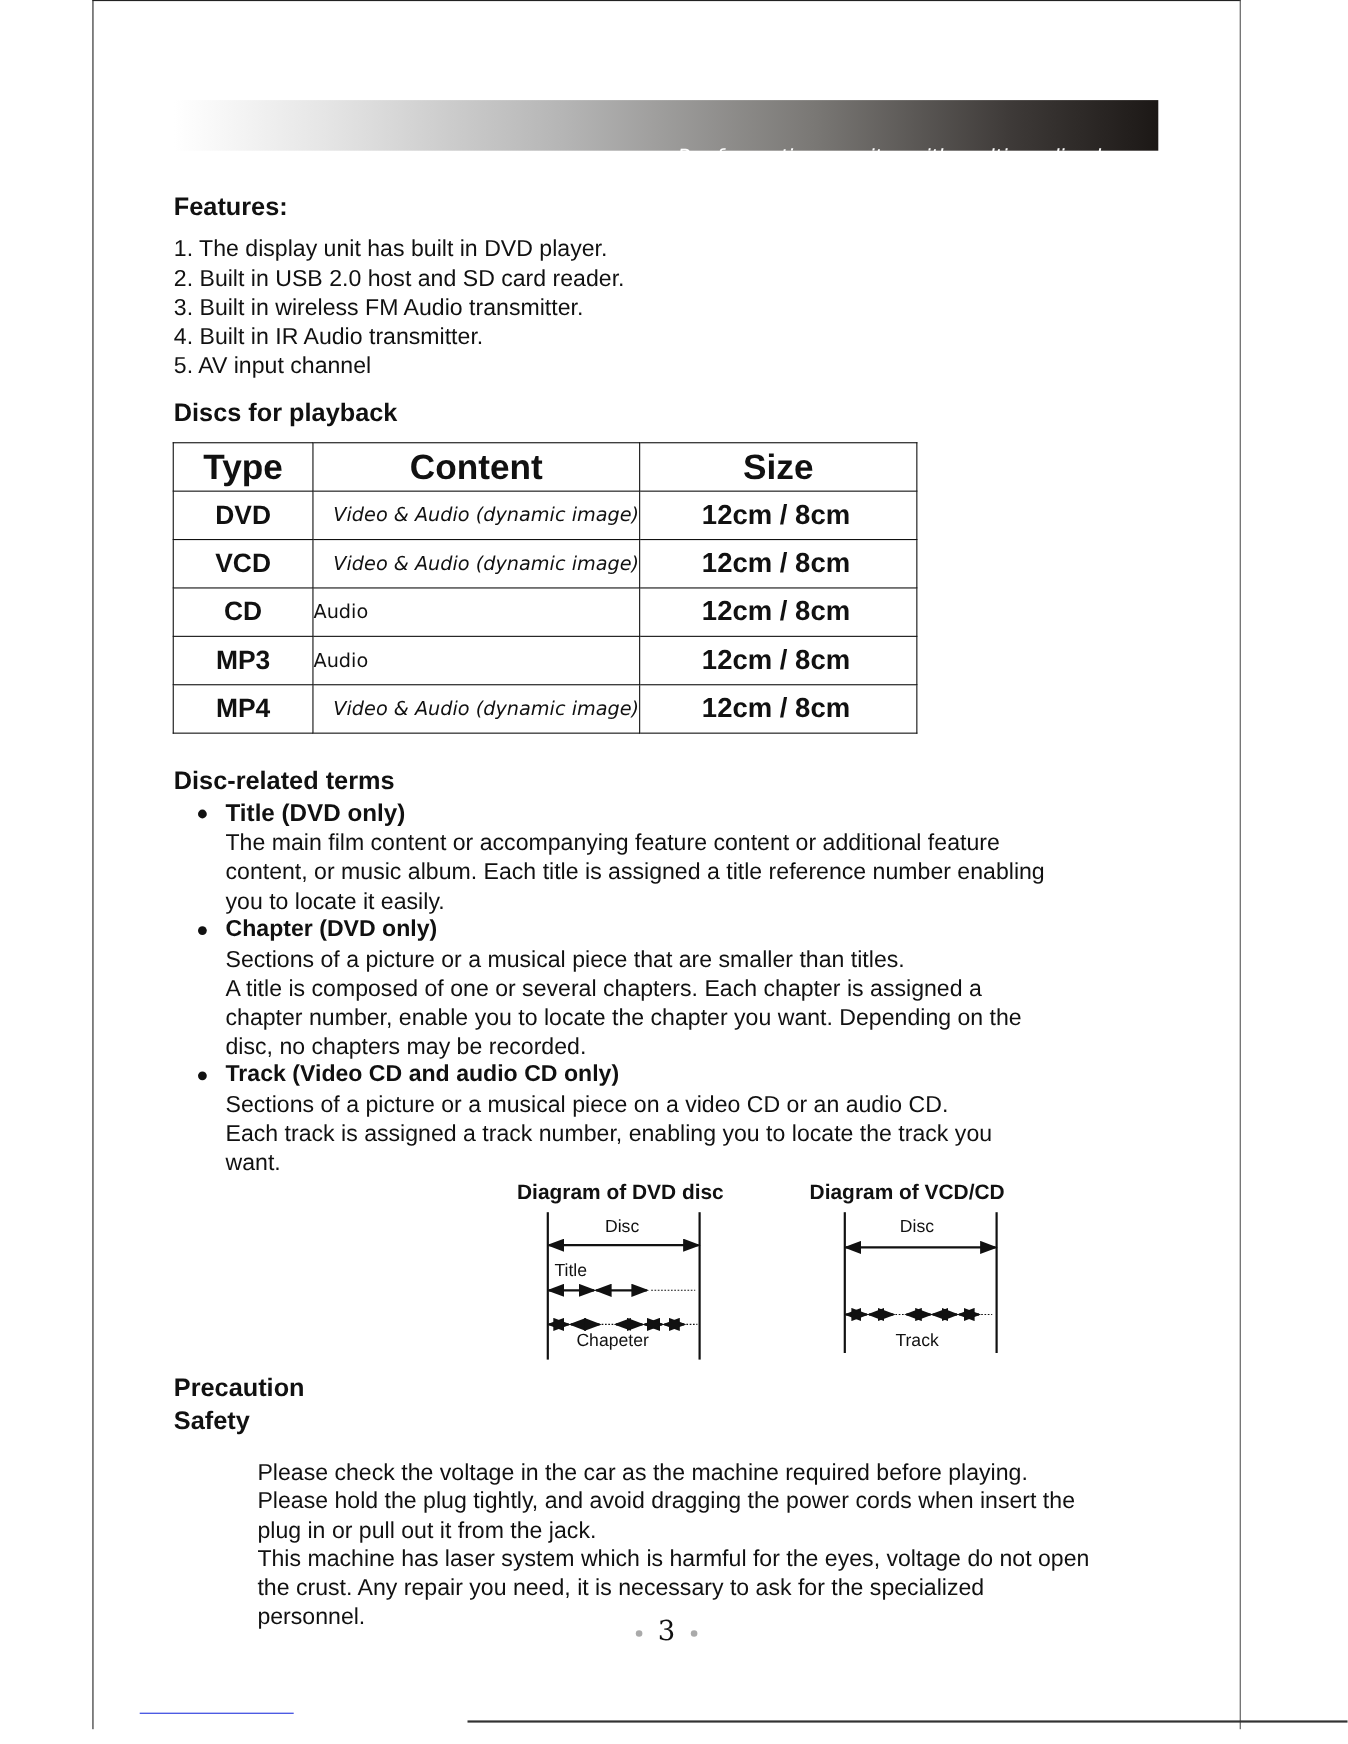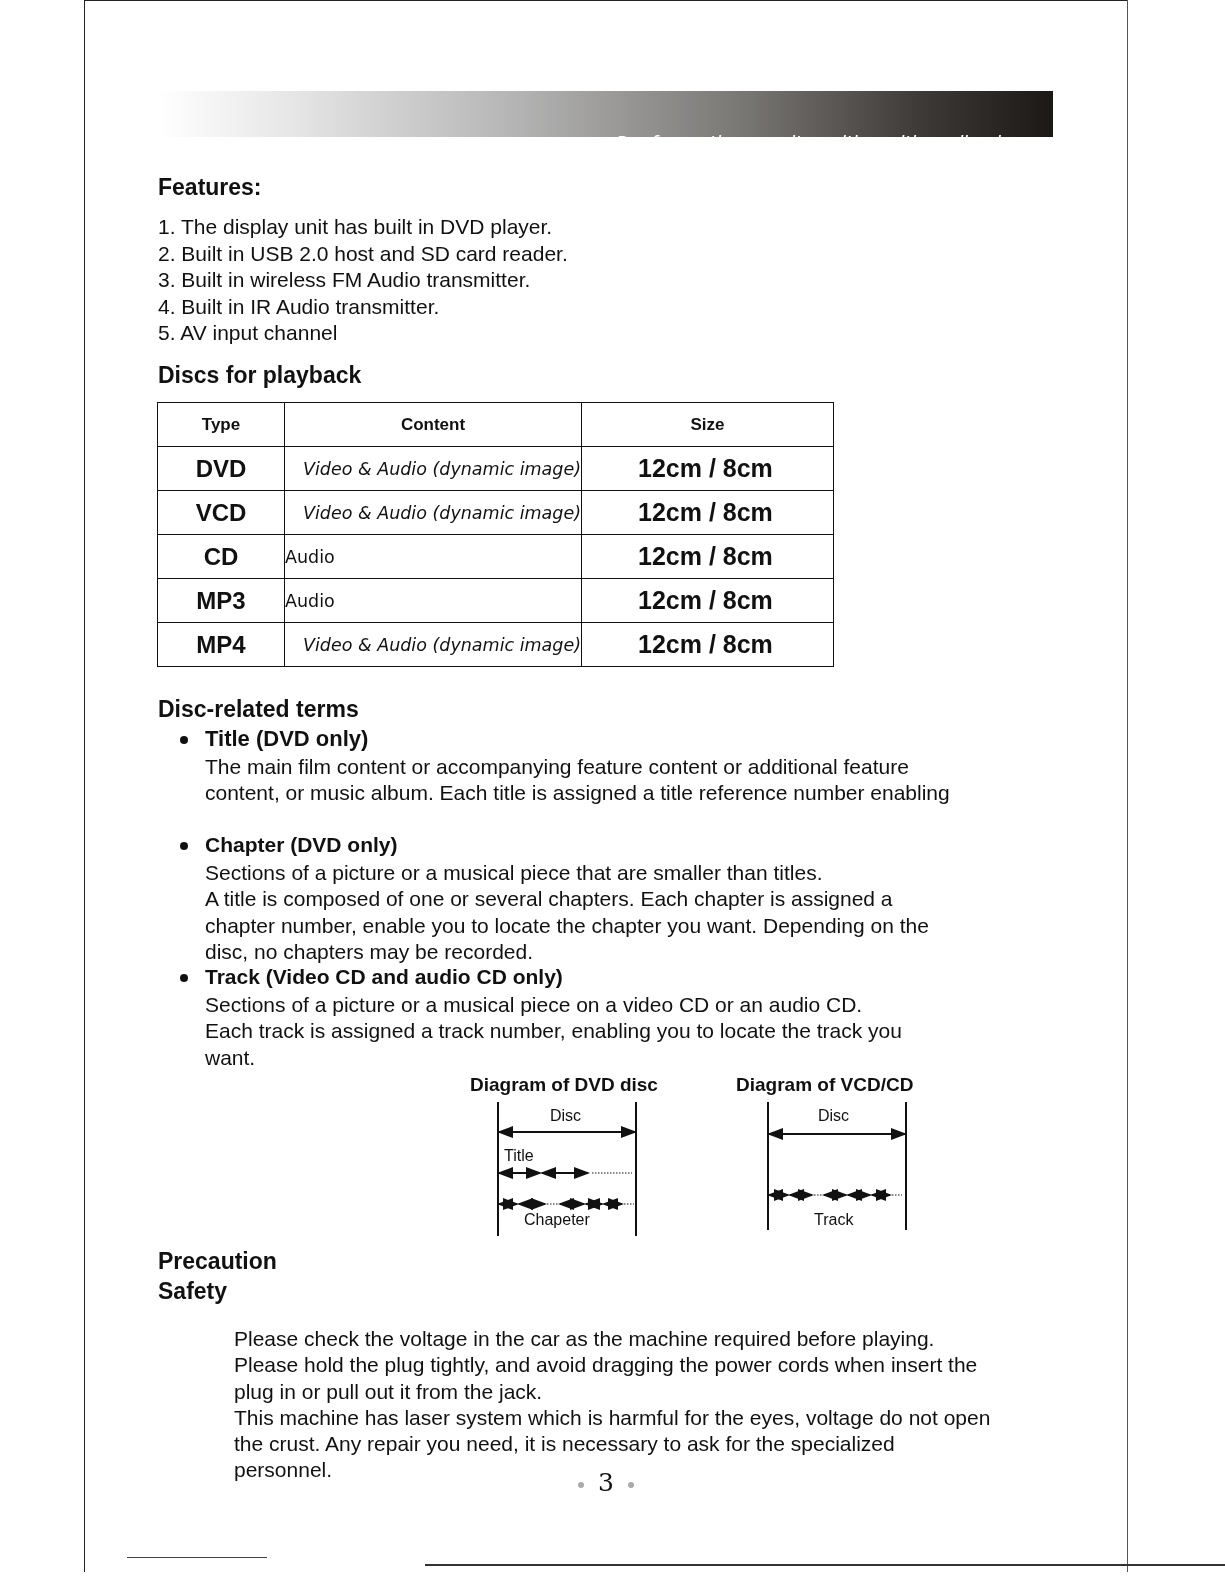--- a/index.html
+++ b/index.html
@@ -10,21 +10,21 @@
   .frame-right { position:absolute; left:1127px; top:0; width:1px; height:1572px; background:#555; }
   .banner { position:absolute; left:158px; top:91px; width:895px; height:46px;
             background:linear-gradient(to right,#ffffff 0%,#e6e6e6 15%,#b4b4b4 40%,#7a7875 65%,#3e3a38 85%,#1c1816 100%); }
   .banner-title { position:absolute; right:12px; top:4px; color:#fff; font-size:19px;
                   font-style:italic; font-family:"DejaVu Sans", sans-serif; font-weight:normal; letter-spacing:-0.5px; white-space:nowrap;margin-top:37px; }
   .h2 { position:absolute; left:158px; font-weight:bold; font-size:23px; white-space:nowrap; }
   .feat { position:absolute; left:158px; top:214px; font-size:21px; line-height:26.5px; }
   .feat div { white-space:nowrap; }
   table.discs { position:absolute; left:157px; top:402px; border-collapse:collapse; }
   table.discs td, table.discs th { border:1.5px solid #111; height:43px; padding:0; }
-  table.discs th { font-size:17px; font-weight:bold; text-align:center; }
+  table.discs th { font-size:32px; font-weight:bold; text-align:center; }
   .c-type { width:126px; text-align:center; font-weight:bold; font-size:24px; }
   .c-content { width:291px; font-family:"DejaVu Sans", sans-serif; font-size:17.5px; white-space:nowrap; position:relative; }
   .c-size { width:251px; font-weight:bold; font-size:25px; }
   .c-content span.l { padding-left:18px;font-style:italic; }
   .c-content.center { }
   .c-size span { padding-left:56px; }
   .bullet { position:absolute; left:22px; width:8px; height:8px; border-radius:50%; background:#111; }
   .para { position:absolute; left:205px; font-size:21px; line-height:26.3px; white-space:nowrap; }
   .diag-title { position:absolute; font-weight:bold; font-size:19px; white-space:nowrap; }
   .diag-label { position:absolute; font-size:16px; white-space:nowrap; }
@@ -91,20 +91,21 @@
 </tbody>
   </table>
 
 <div class="h2" style="top:696px;">Disc-related terms</div>
 
 <div class="bullet" style="left:180px; top:736px;"></div>
 <div class="h2" style="left:205px; top:726px; font-size:22px;">Title (DVD only)</div>
 <div class="para" style="top:754px;">
   <div>The main film content or accompanying feature content or additional feature</div>
   <div>content, or music album. Each title is assigned a title reference number enabling</div>
+  <div>you to locate it easily.</div>
 </div>
 
 <div class="bullet" style="left:180px; top:842px;"></div>
 <div class="h2" style="left:205px; top:833px; font-size:21px;">Chapter (DVD only)</div>
 <div class="para" style="top:860px;">
   <div>Sections of a picture or a musical piece that are smaller than titles.</div>
   <div>A title is composed of one or several chapters. Each chapter is assigned a</div>
   <div>chapter number, enable you to locate the chapter you want. Depending on the</div>
   <div>disc, no chapters may be recorded.</div>
 </div>

